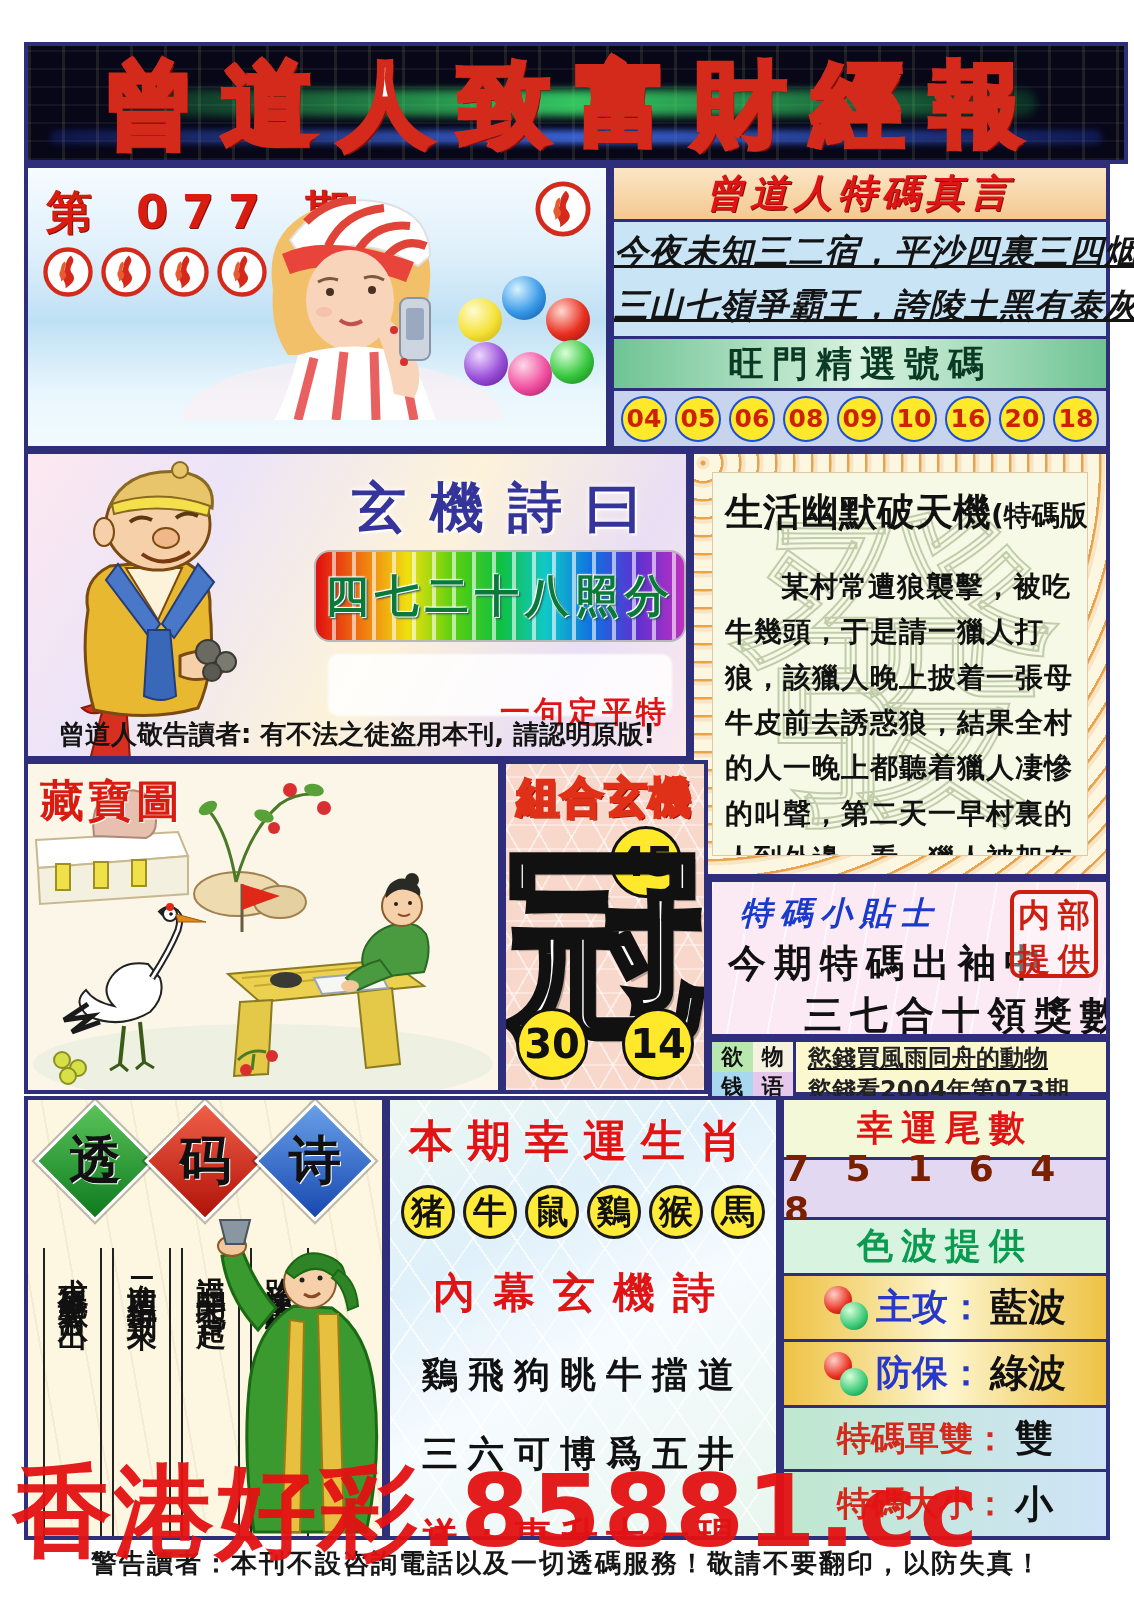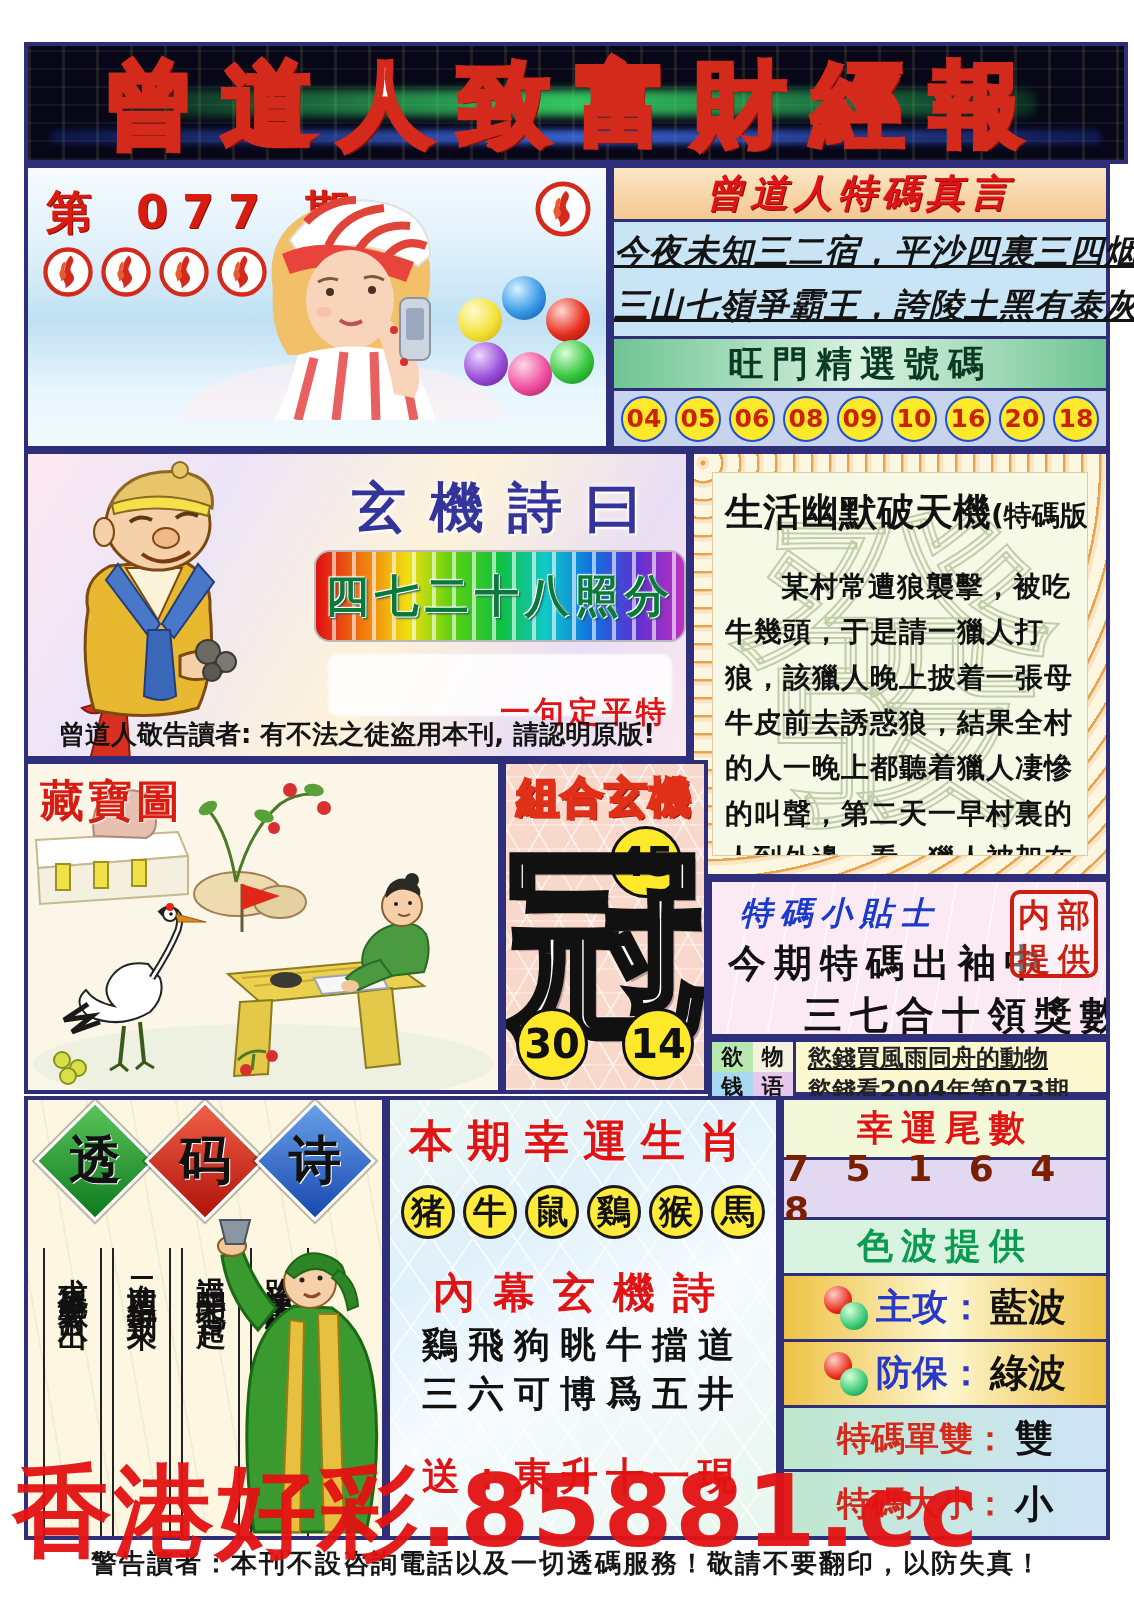--- a/index.html
+++ b/index.html
@@ -120,21 +120,21 @@
 
   
   .lucky-panel { left:386px; top:1096px; width:394px; height:444px; background:linear-gradient(150deg,#eef8f2 0%,#dff0fa 30%,#f6fbff 55%,#e8f6ee 100%);
       background-blend-mode:normal; overflow:hidden; }
   .lucky-panel::before { content:""; position:absolute; inset:0; background:repeating-linear-gradient(55deg, rgba(255,255,255,.7) 0 2px, transparent 2px 34px), repeating-linear-gradient(-55deg, rgba(255,255,255,.6) 0 2px, transparent 2px 38px); }
   .lucky-inner { position:relative; z-index:1; height:100%; display:flex; flex-direction:column; align-items:center; }
   .lucky-title { margin-top:12px; font-size:44px; font-weight:bold; color:#e01414; letter-spacing:14px; white-space:nowrap; text-shadow:1px 1px 0 #fff; }
   .zodiac-row { margin-top:14px; display:flex; gap:8px; }
   .zodiac-row span { width:54px; height:54px; border-radius:50%; background:#ffec3a; border:3px solid #1a1a1a; color:#111; font-size:34px; font-weight:bold; display:inline-flex; align-items:center; justify-content:center; }
   .lucky-inner-title { margin-top:26px; font-size:42px; font-weight:bold; color:#e01414; letter-spacing:18px; white-space:nowrap; }
-  .lucky-line { font-size:36px; font-weight:bold; color:#111; letter-spacing:10px; white-space:nowrap; }
+  .lucky-line { margin-top:30px; font-size:36px; font-weight:bold; color:#111; letter-spacing:10px; white-space:nowrap; }
   .lucky-gift { margin-top:32px; font-size:38px; font-weight:bold; color:#e01414; letter-spacing:8px; white-space:nowrap; }
 
   
   .rightcol { left:780px; top:1096px; width:330px; height:444px; display:flex; flex-direction:column; }
   .rc-row { border-bottom:3px solid #2e2e7a; display:flex; align-items:center; justify-content:center; }
   .rc-row:last-child { border-bottom:none; }
   .rc-tail-title { height:62px; background:#f3f8d8; font-size:36px; font-weight:bold; color:#e01414; letter-spacing:8px; }
   .rc-tail-nums { height:60px; background:#e2d8f2; font-size:36px; font-weight:bold; color:#7a2000; letter-spacing:12px; }
   .rc-wave-title { height:58px; background:#d8f4e0; font-size:36px; font-weight:bold; color:#0a9a50; letter-spacing:8px; }
   .rc-gold { height:68px; background:linear-gradient(90deg,#eec244,#fdf6d0 50%,#eec244); gap:6px; }

